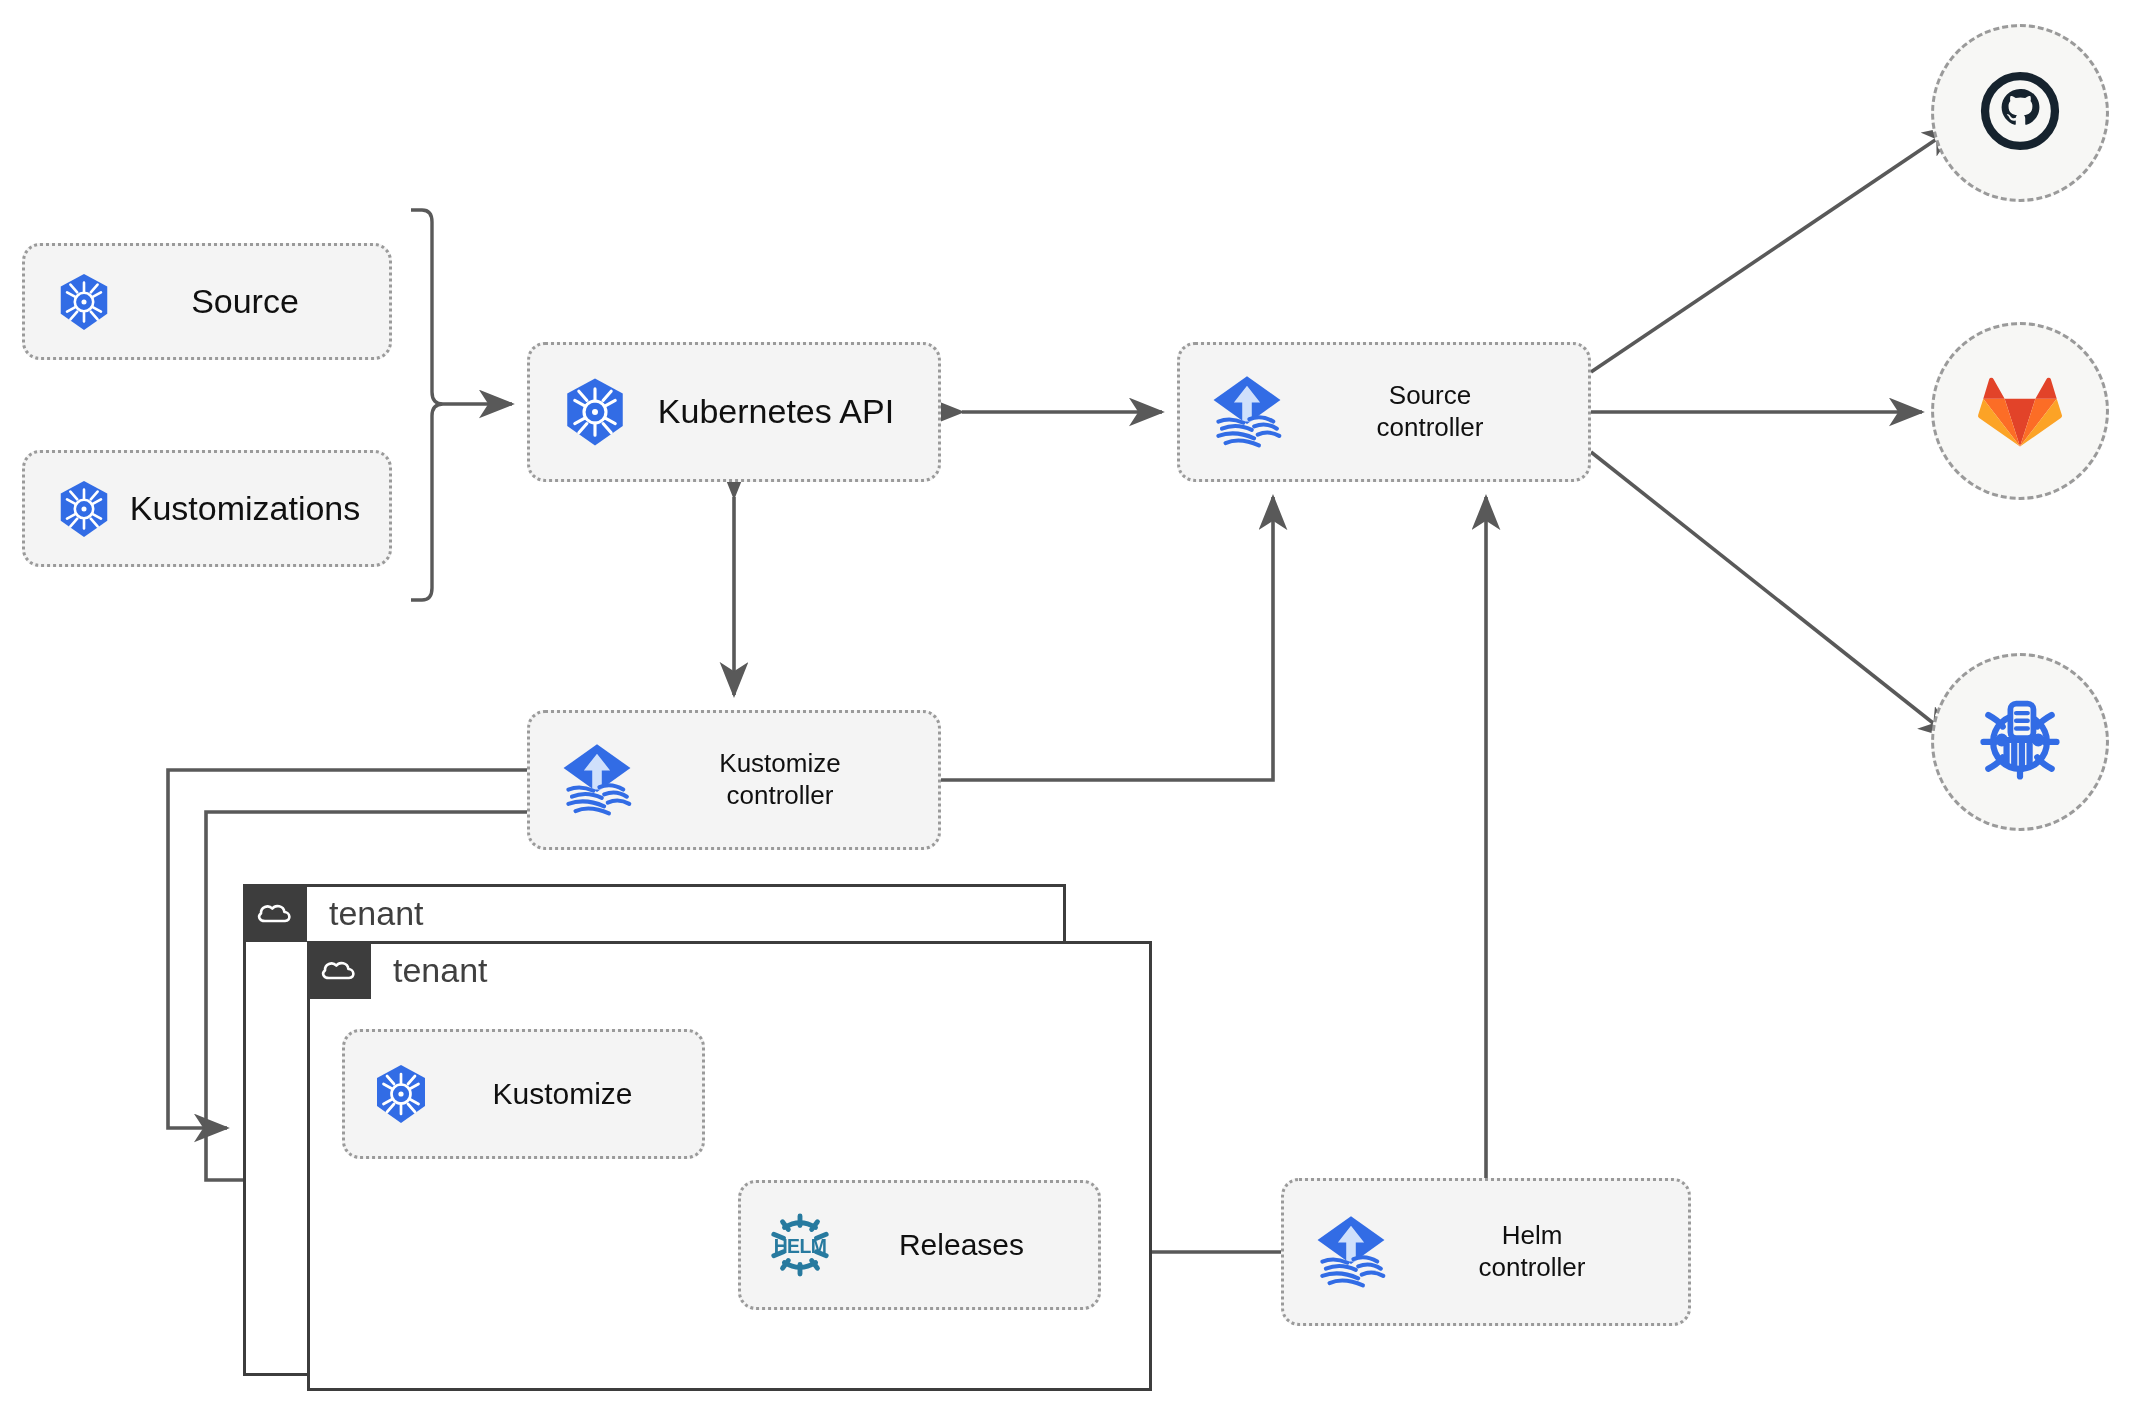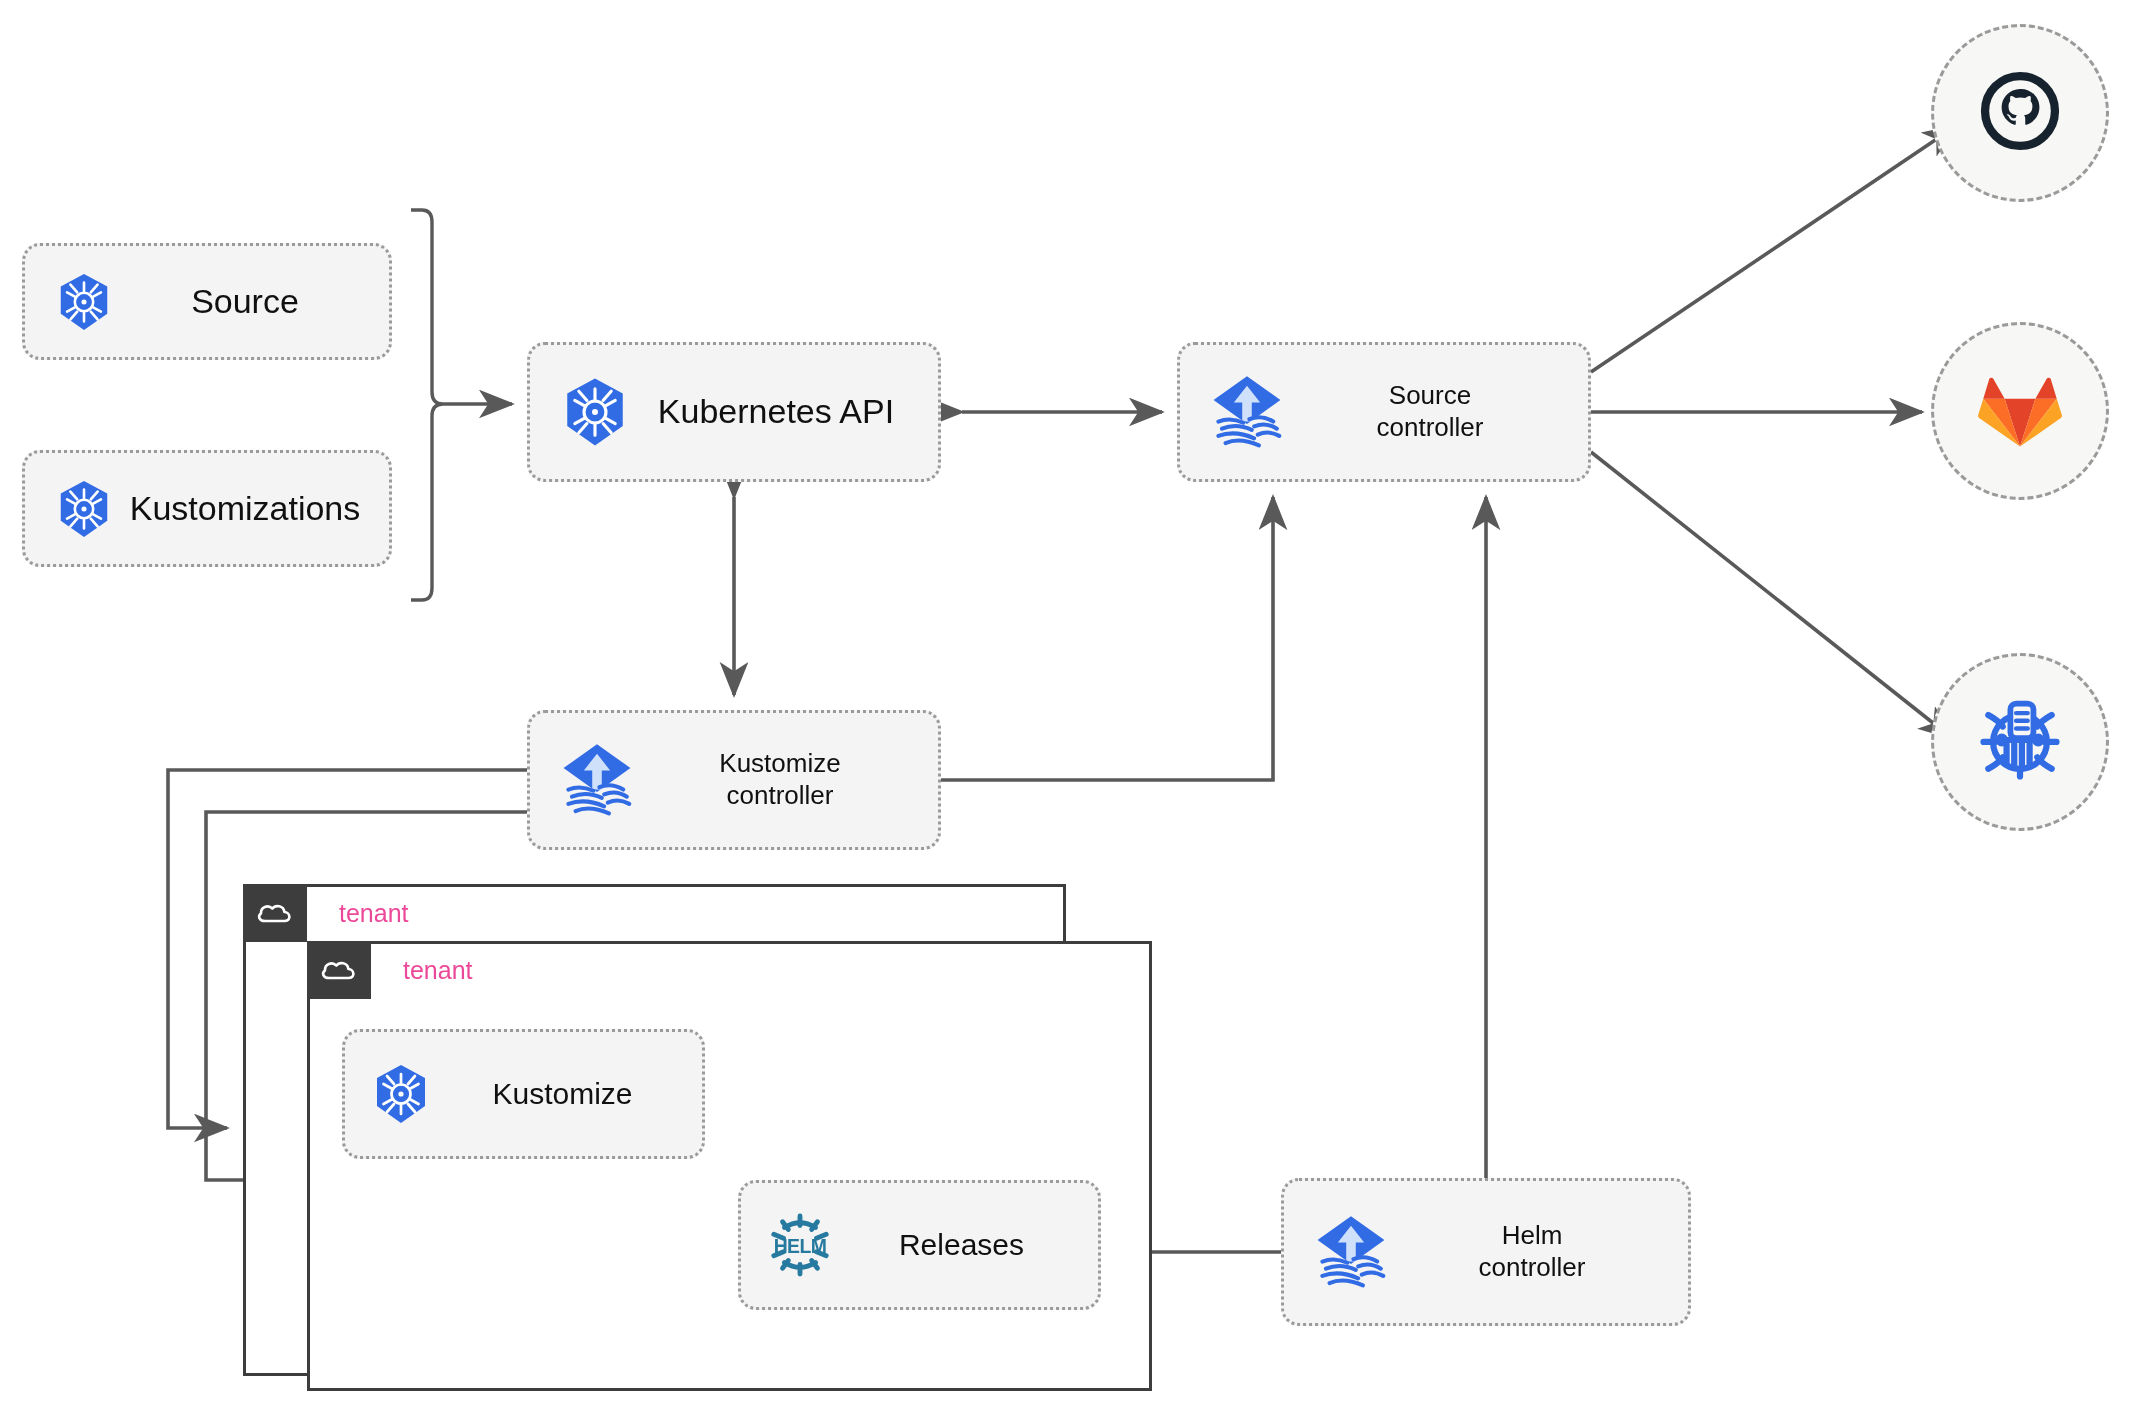--- a/index.html
+++ b/index.html
@@ -29,21 +29,21 @@
   .t18{font-size:30px;}
   .t22{font-size:26px;}
   .t-lg{font-size:34px;}
 
   
   .tenant{position:absolute;background:#ffffff;border:3px solid #3d3d3d;box-sizing:border-box;}
   .tenant-a{left:243px;top:884px;width:823px;height:492px;}
   .tenant-b{left:307px;top:941px;width:845px;height:450px;}
   .tenant-hdr{position:absolute;left:-3px;top:-3px;height:58px;display:flex;align-items:center;}
   .tenant-tab{width:64px;height:58px;background:#3d3d3d;display:flex;align-items:center;justify-content:center;}
-  .tenant-name{font-size:25px;color:#ec4899;padding-left:32px;}
+  .tenant-name{font-size:34px;color:#404040;padding-left:22px;}
 
   
   .circ{position:absolute;width:178px;height:178px;border-radius:50%;
         background:#f7f7f5;border:3px dashed #9a9a9a;box-sizing:border-box;
         display:flex;align-items:center;justify-content:center;}
   .c-github{left:1931px;top:24px;}
   .c-gitlab{left:1931px;top:322px;}
   .c-helmrepo{left:1931px;top:653px;}
 </style>
 </head>

